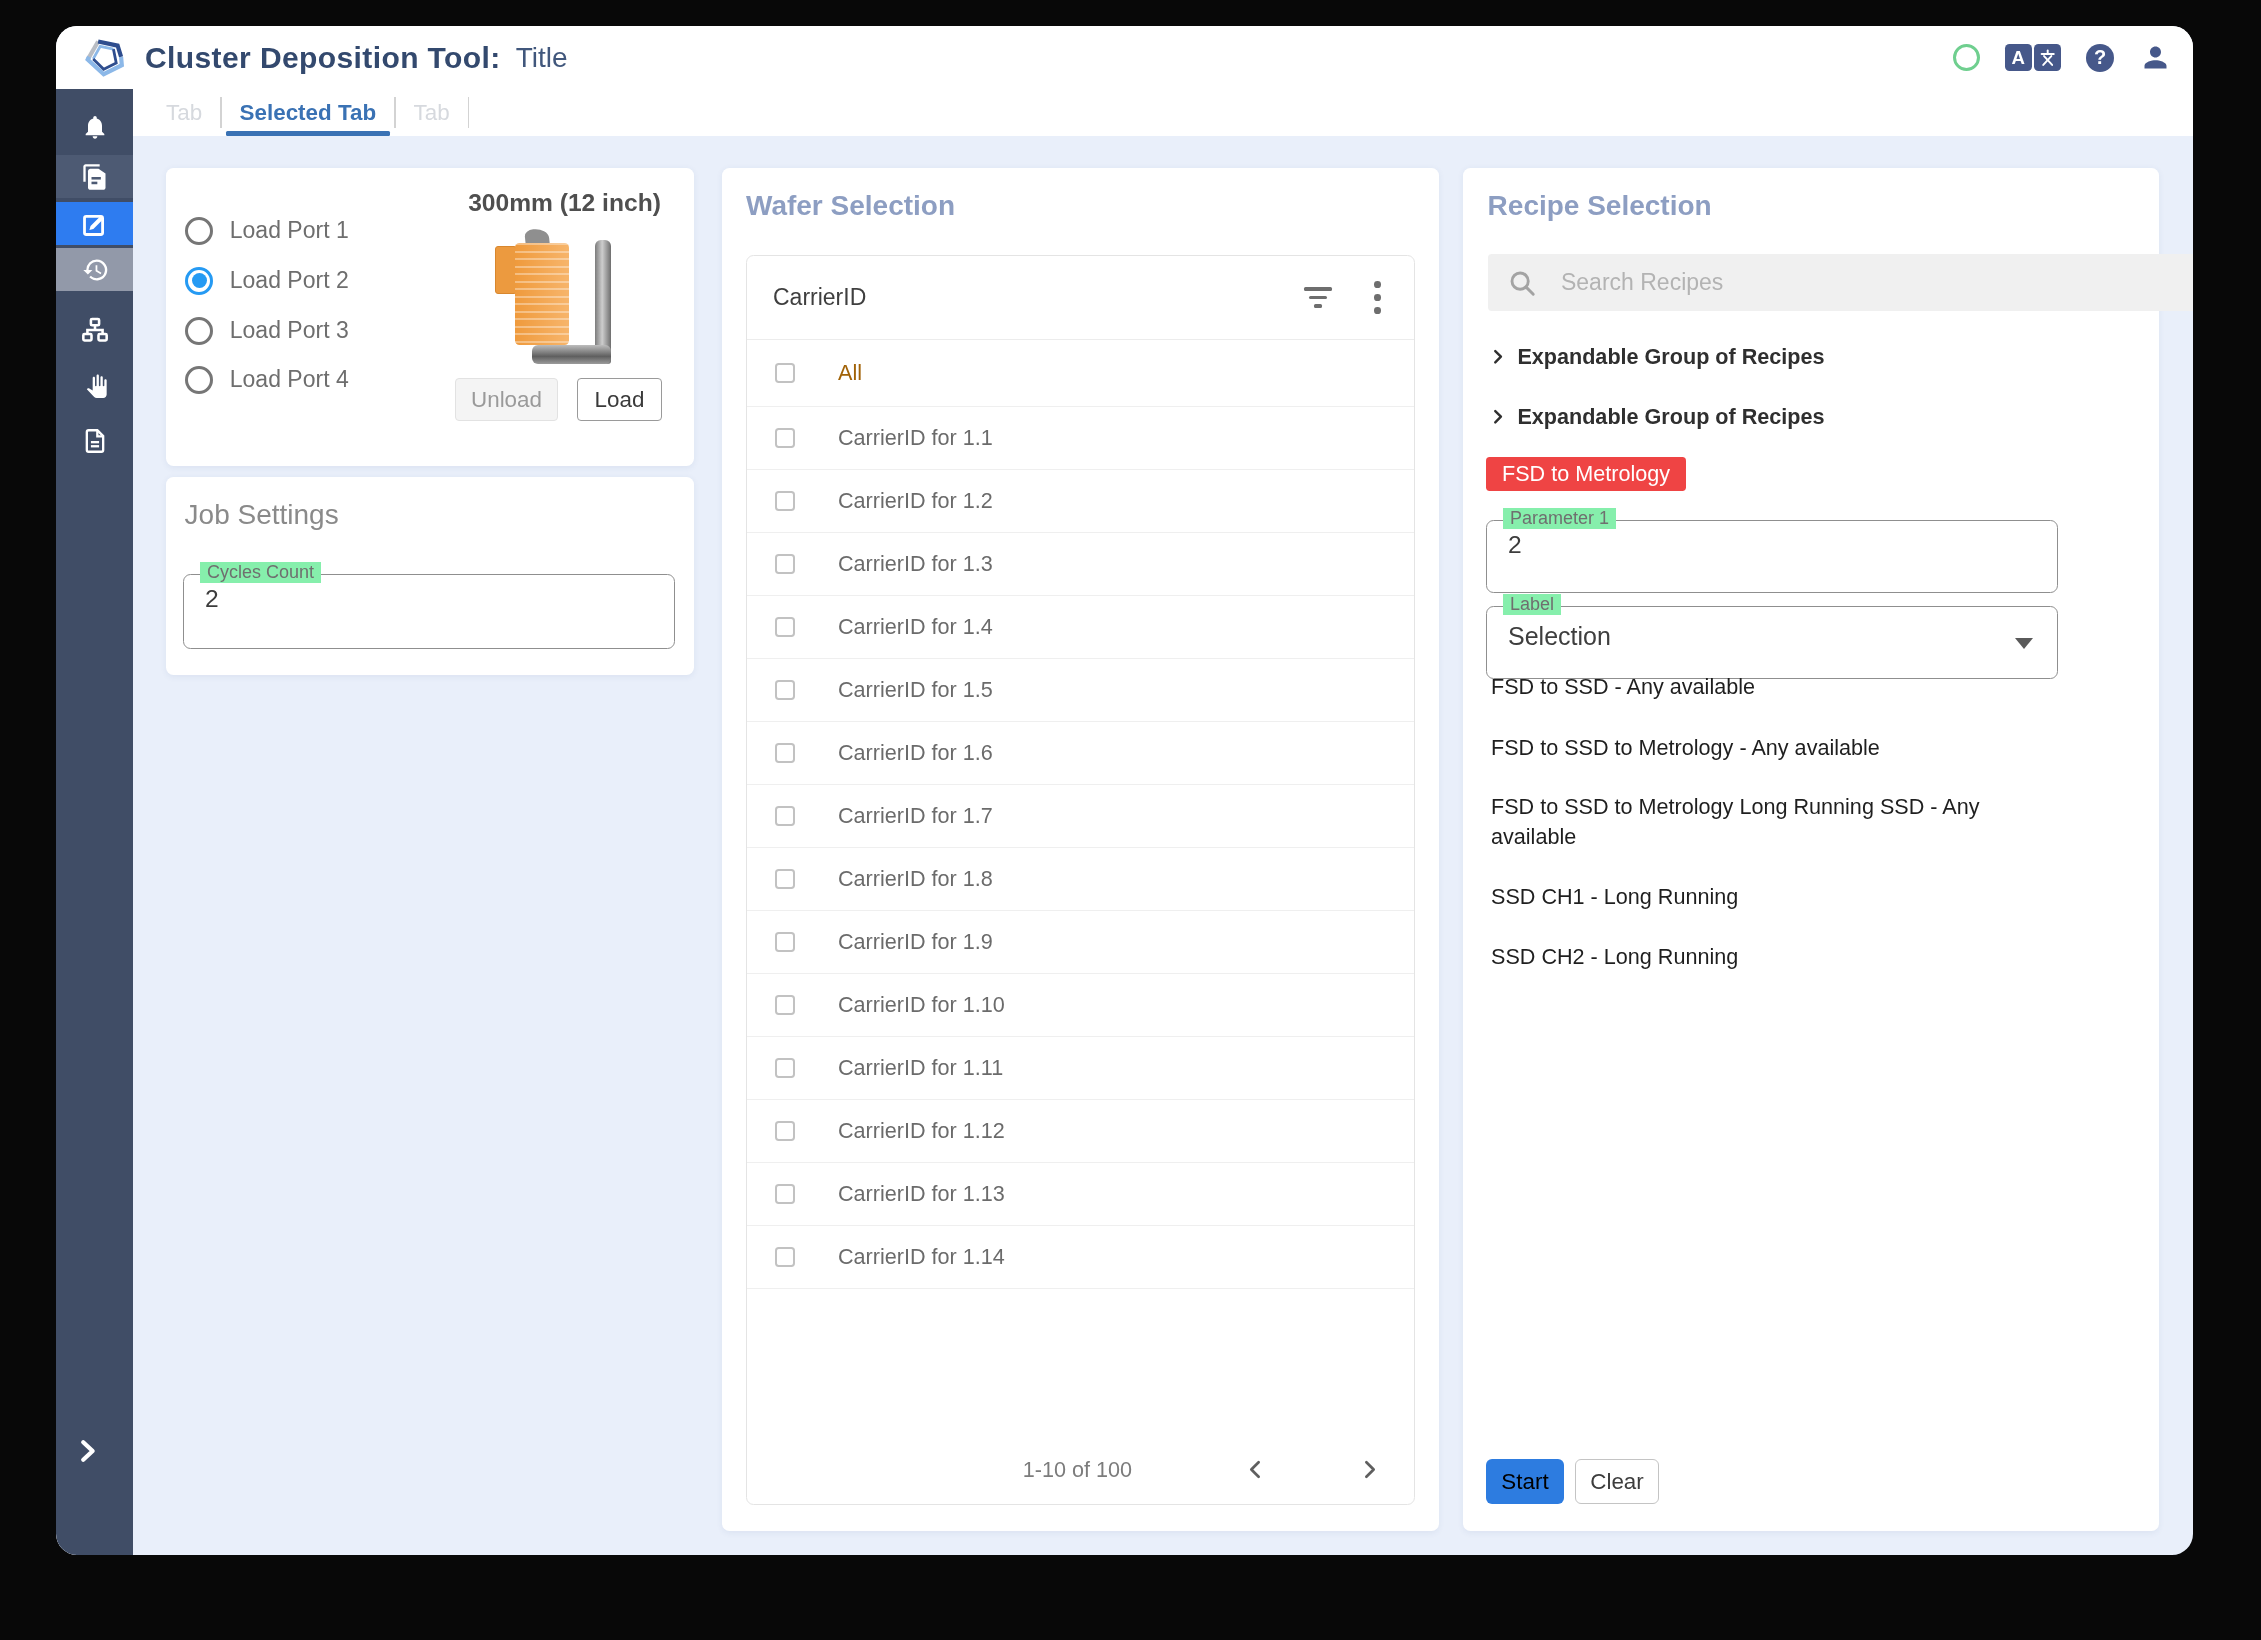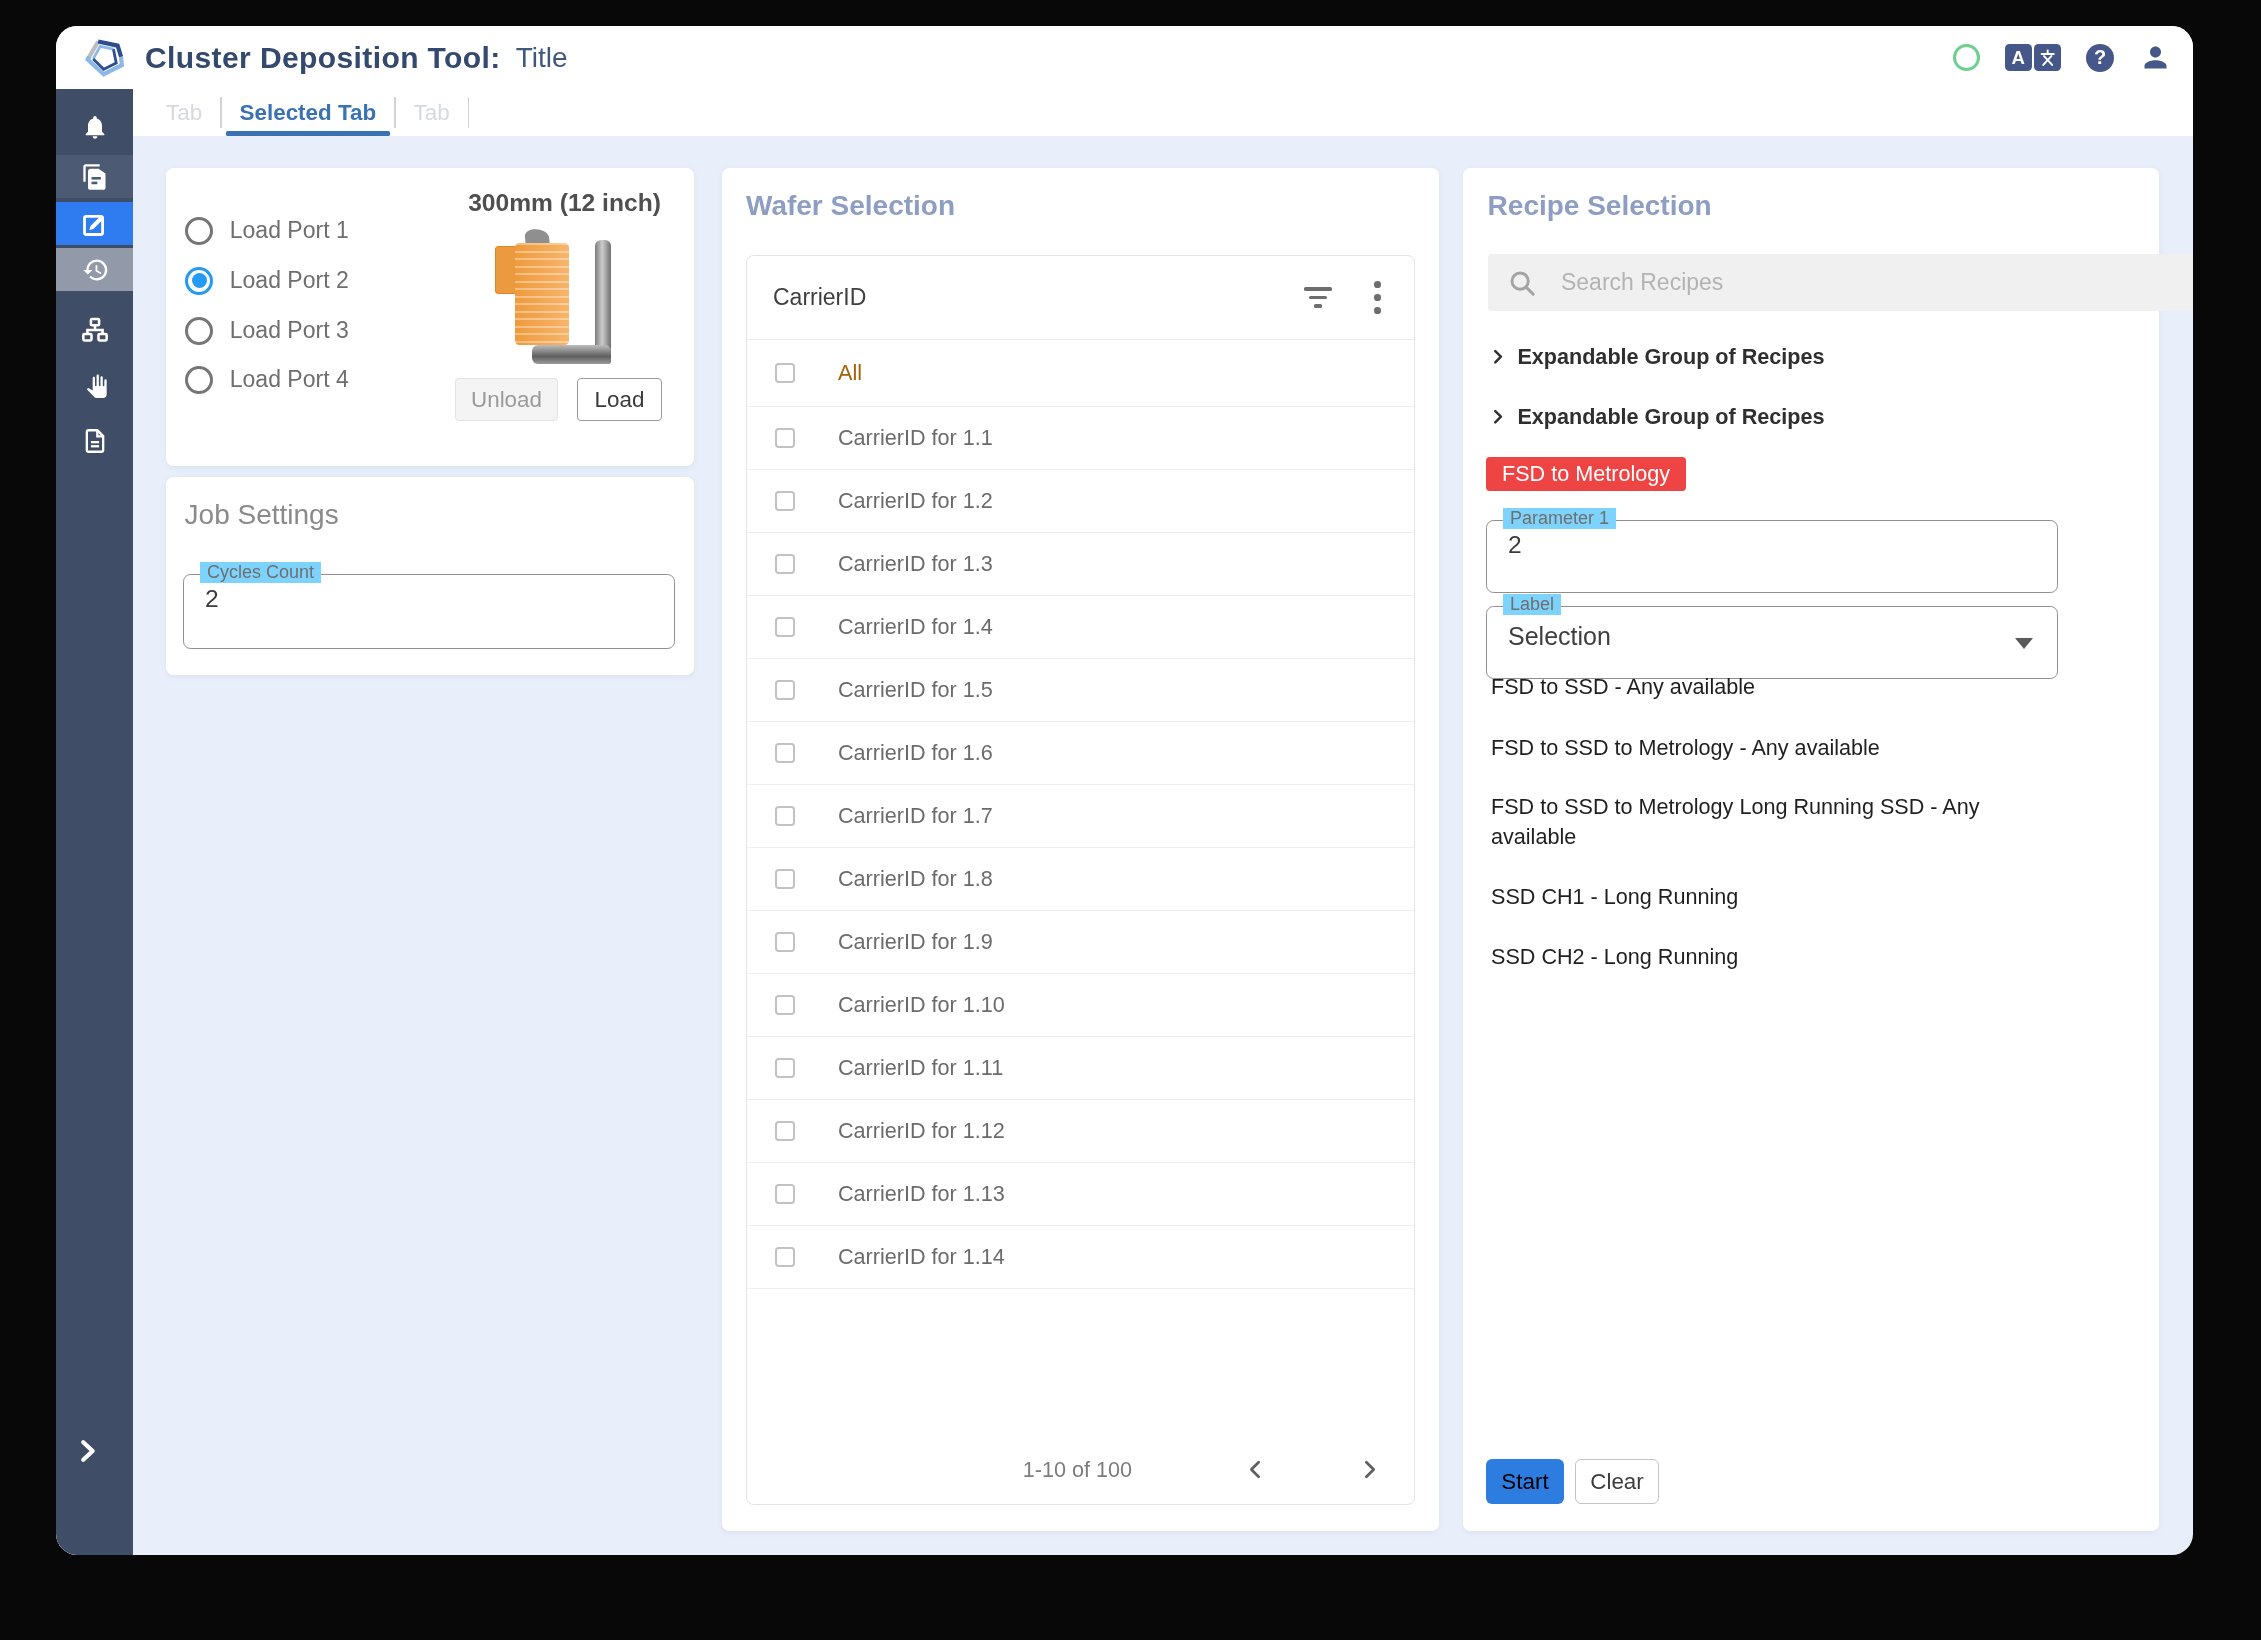--- a/index.html
+++ b/index.html
@@ -80,21 +80,21 @@
             background:linear-gradient(180deg,#bdbdbd,#5f5f5f 60%,#9b9b9b); }
   .btn { display:flex; align-items:center; justify-content:center; border-radius:4px;
          font-size:22.4px; cursor:pointer; }
   .btn-unload { position:absolute; left:289px; top:210px; width:103px; height:43px;
                 background:#f4f4f4; border:1.5px solid #e2e2e2; color:#9a9a9a; }
   .btn-load { position:absolute; left:411px; top:210px; width:85px; height:43px;
               background:#fff; border:1.5px solid #9a9a9a; color:#3a3a3a; }
 
   
   .mfield { position:absolute; border:1.5px solid #8f8f8f; border-radius:7.5px; background:#fff; }
-  .mfield .flabel { position:absolute; top:-12.7px; left:16.4px; background:#7dd3fc; padding:0 6.7px;
+  .mfield .flabel { position:absolute; top:-12.7px; left:16.4px; background:#86efac; padding:0 6.7px;
                     font-size:18px; color:#6f6f6f; white-space:nowrap; }
   .mfield input { position:absolute; left:21px; top:10.4px; right:15px; border:none; outline:none;
                   font-size:24.6px; color:#3c3c3c; font-family:inherit; background:transparent; }
   .mfield .fvalue { position:absolute; left:21px; top:15px; font-size:25px; color:#3e3e3e; }
   .mfield .caret { position:absolute; right:24px; top:31px; width:0; height:0;
                    border-left:9px solid transparent; border-right:9px solid transparent;
                    border-top:11.2px solid #5a5a5a; }
 
   
   .wafer-title { position:absolute; left:24px; top:22.4px; }

